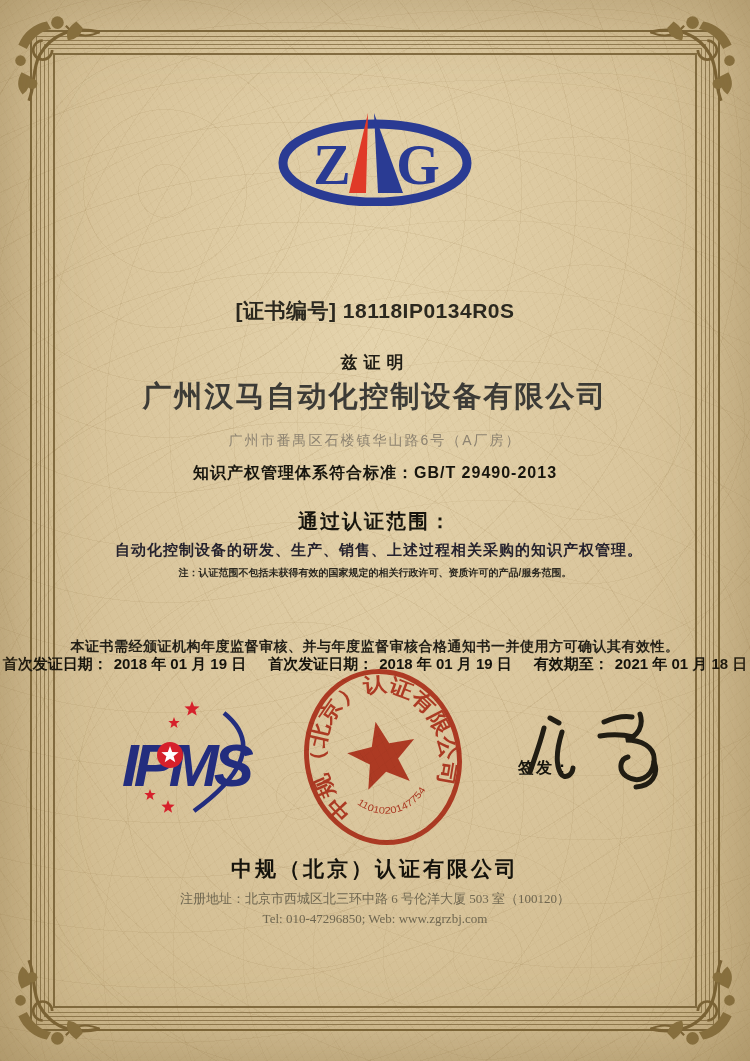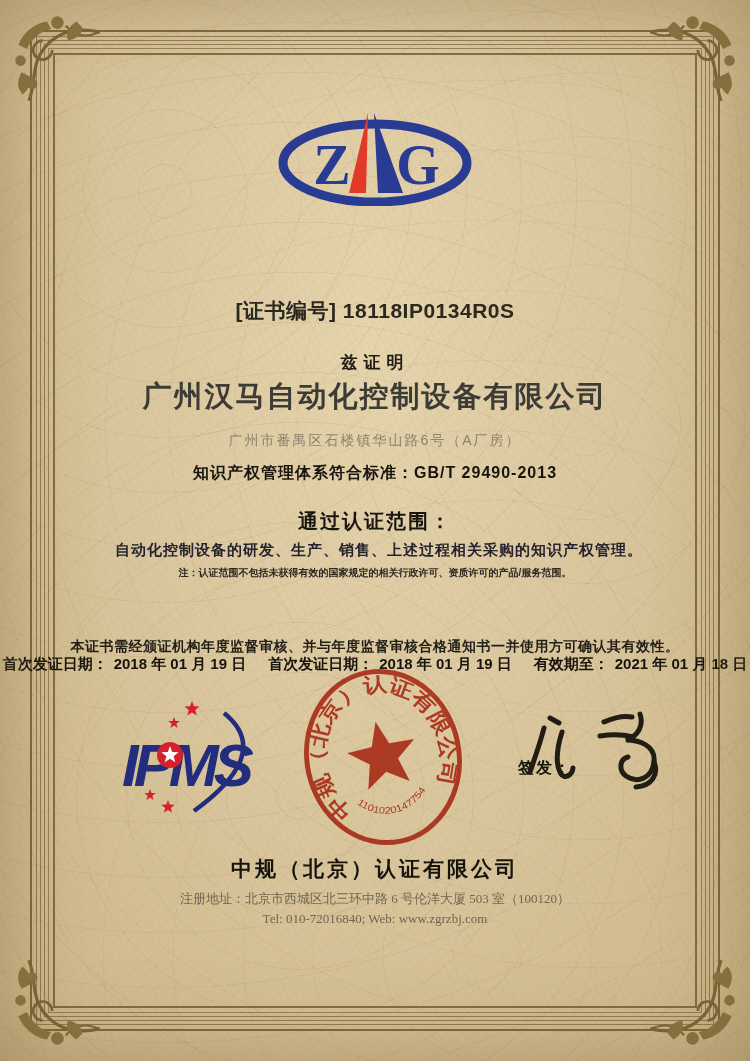--- a/index.html
+++ b/index.html
@@ -199,16 +199,16 @@
       <path d="M46,24 C41,40 39,56 45,66 C48,71 56,68 57,60"></path>
       <path d="M88,14 q16,-7 28,-5"></path>
       <path d="M84,28 q18,-3 33,1"></path>
       <path d="M124,6 C128,18 122,28 110,32 C124,32 140,38 138,54 C136,70 122,76 110,68 C102,62 104,51 112,49"></path>
       <path d="M138,54 C143,66 136,78 120,79"></path>
     </g>
   </svg>
 
   <div class="cx footname">中规（北京）认证有限公司</div>
   <div class="cx footaddr">注册地址：北京市西城区北三环中路 6 号伦洋大厦 503 室（100120）</div>
-  <div class="cx foottel">Tel: 010-72016840;  Web: www.zgrzbj.com</div>
+  <div class="cx foottel">Tel: 010-47296850;  Web: www.zgrzbj.com</div>
 
   <div class="vig"></div>
 </div>
 
 </body></html>

